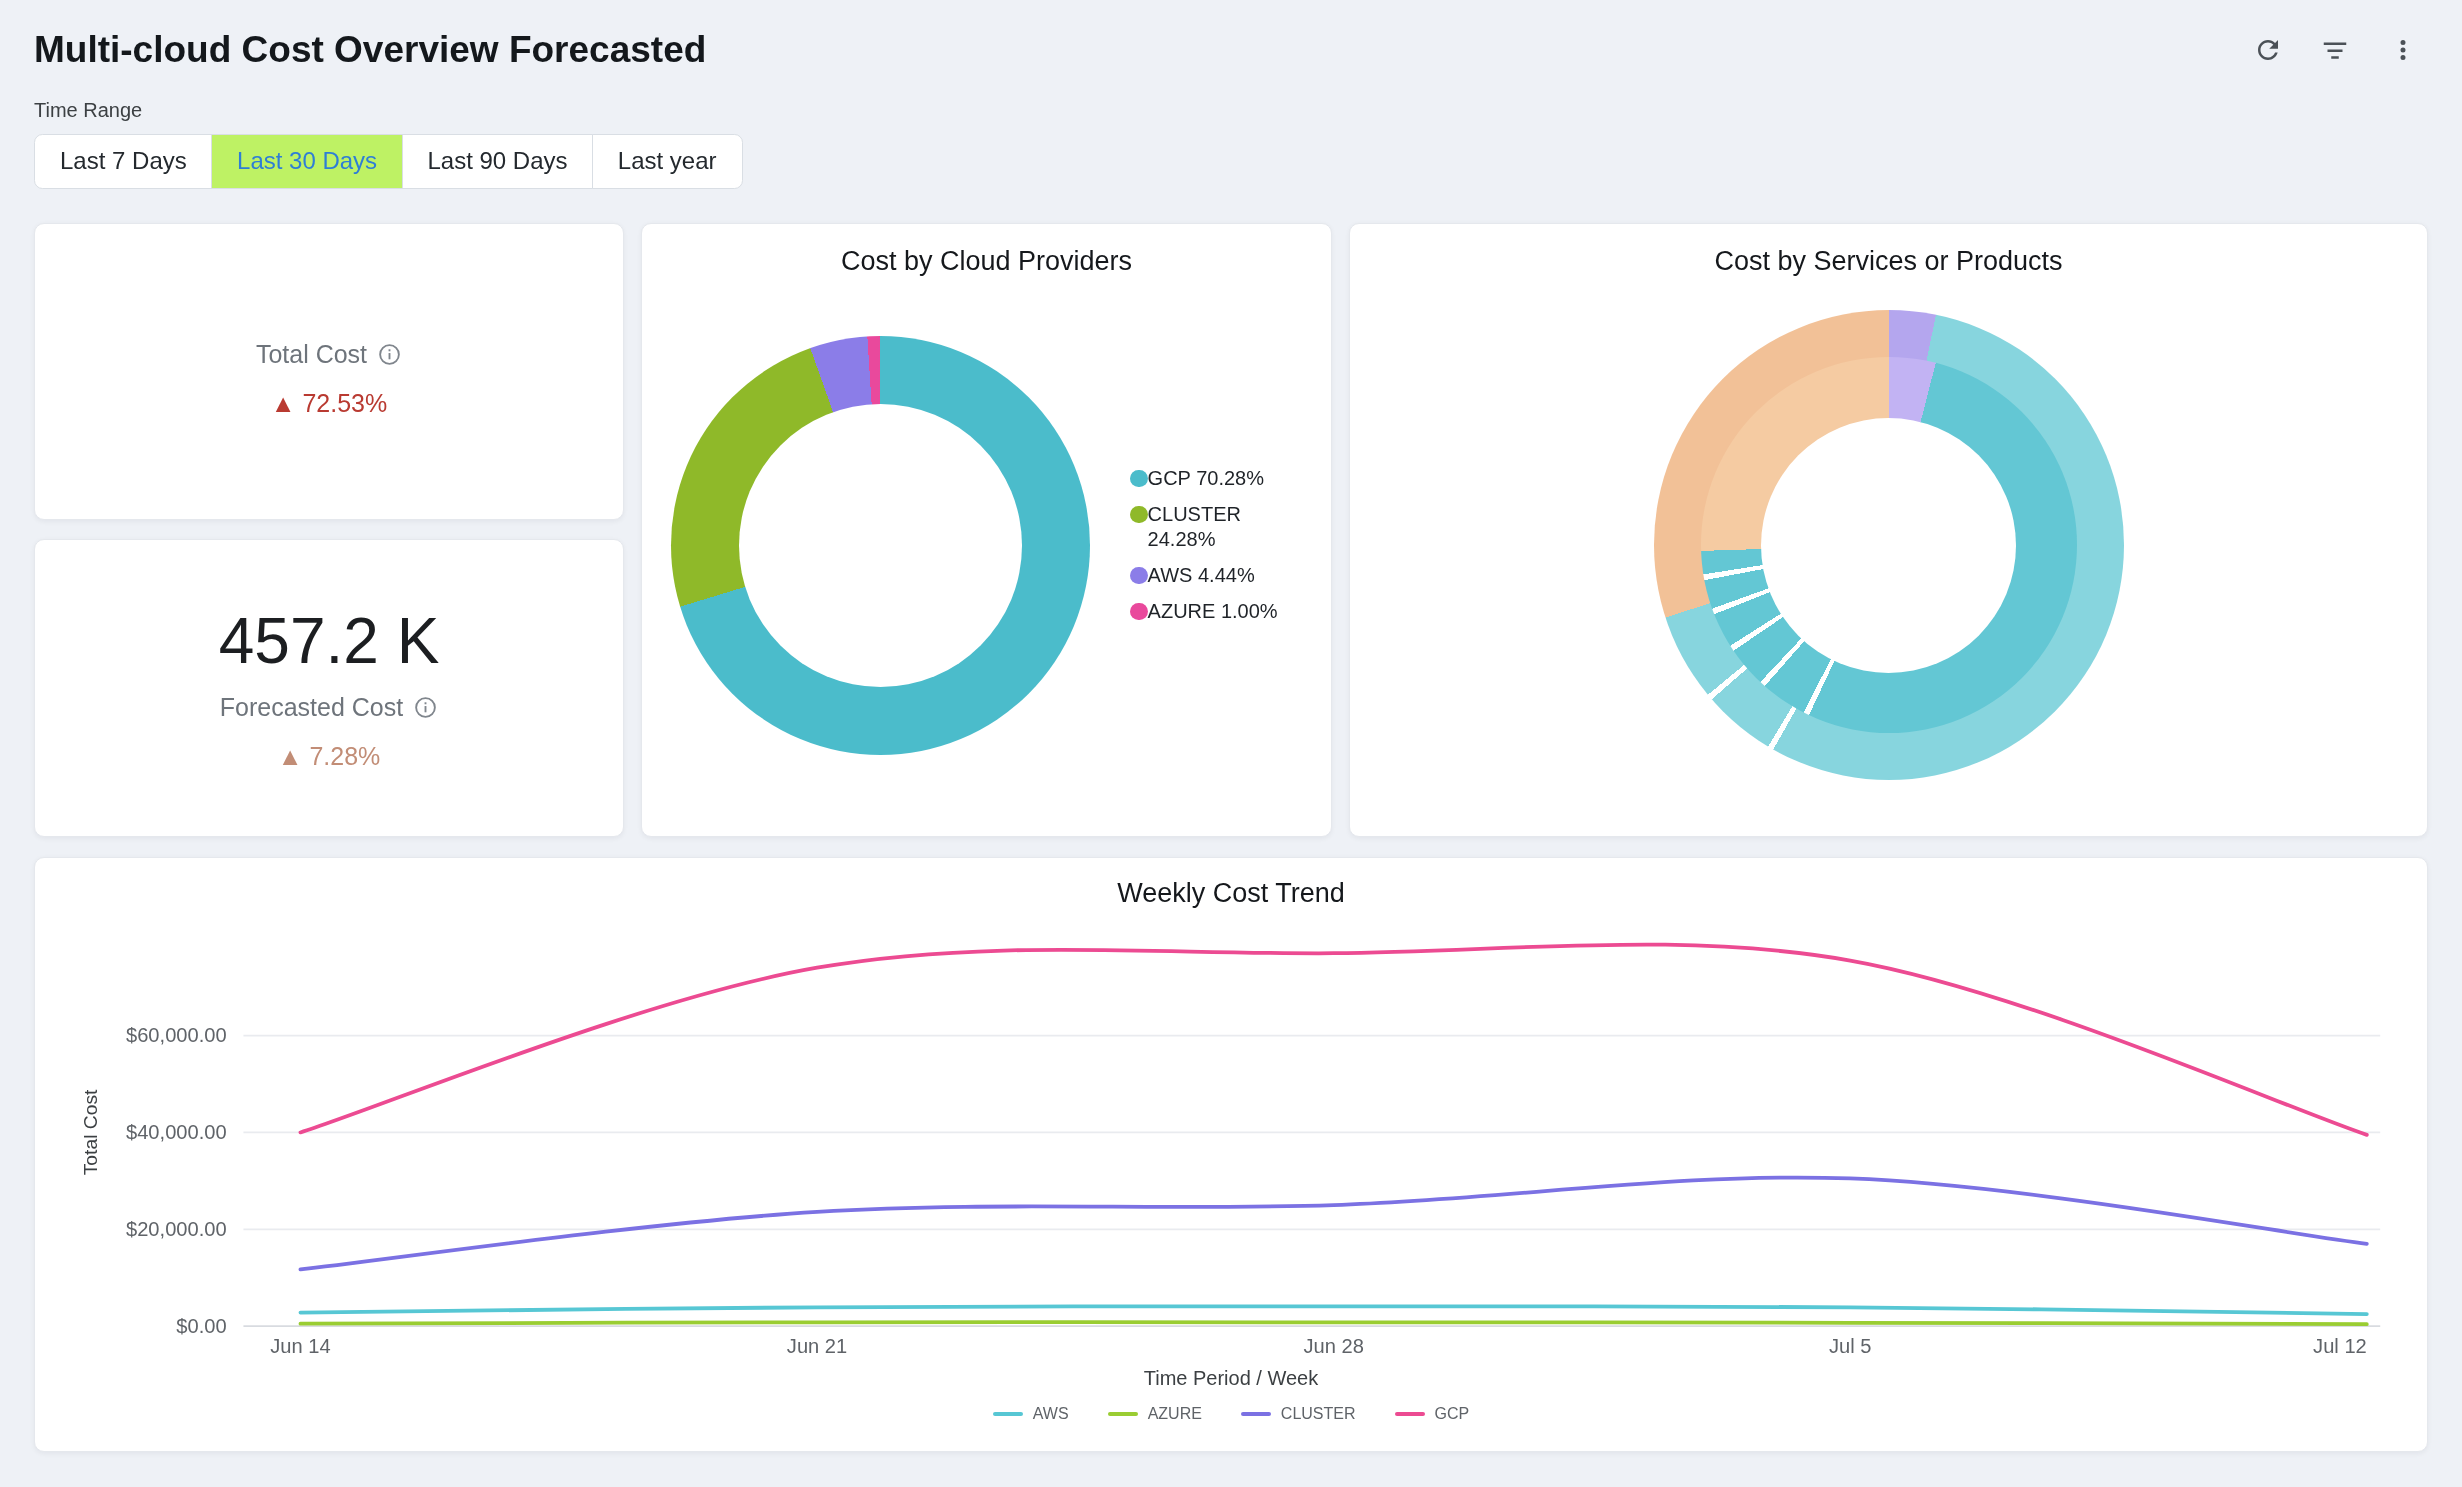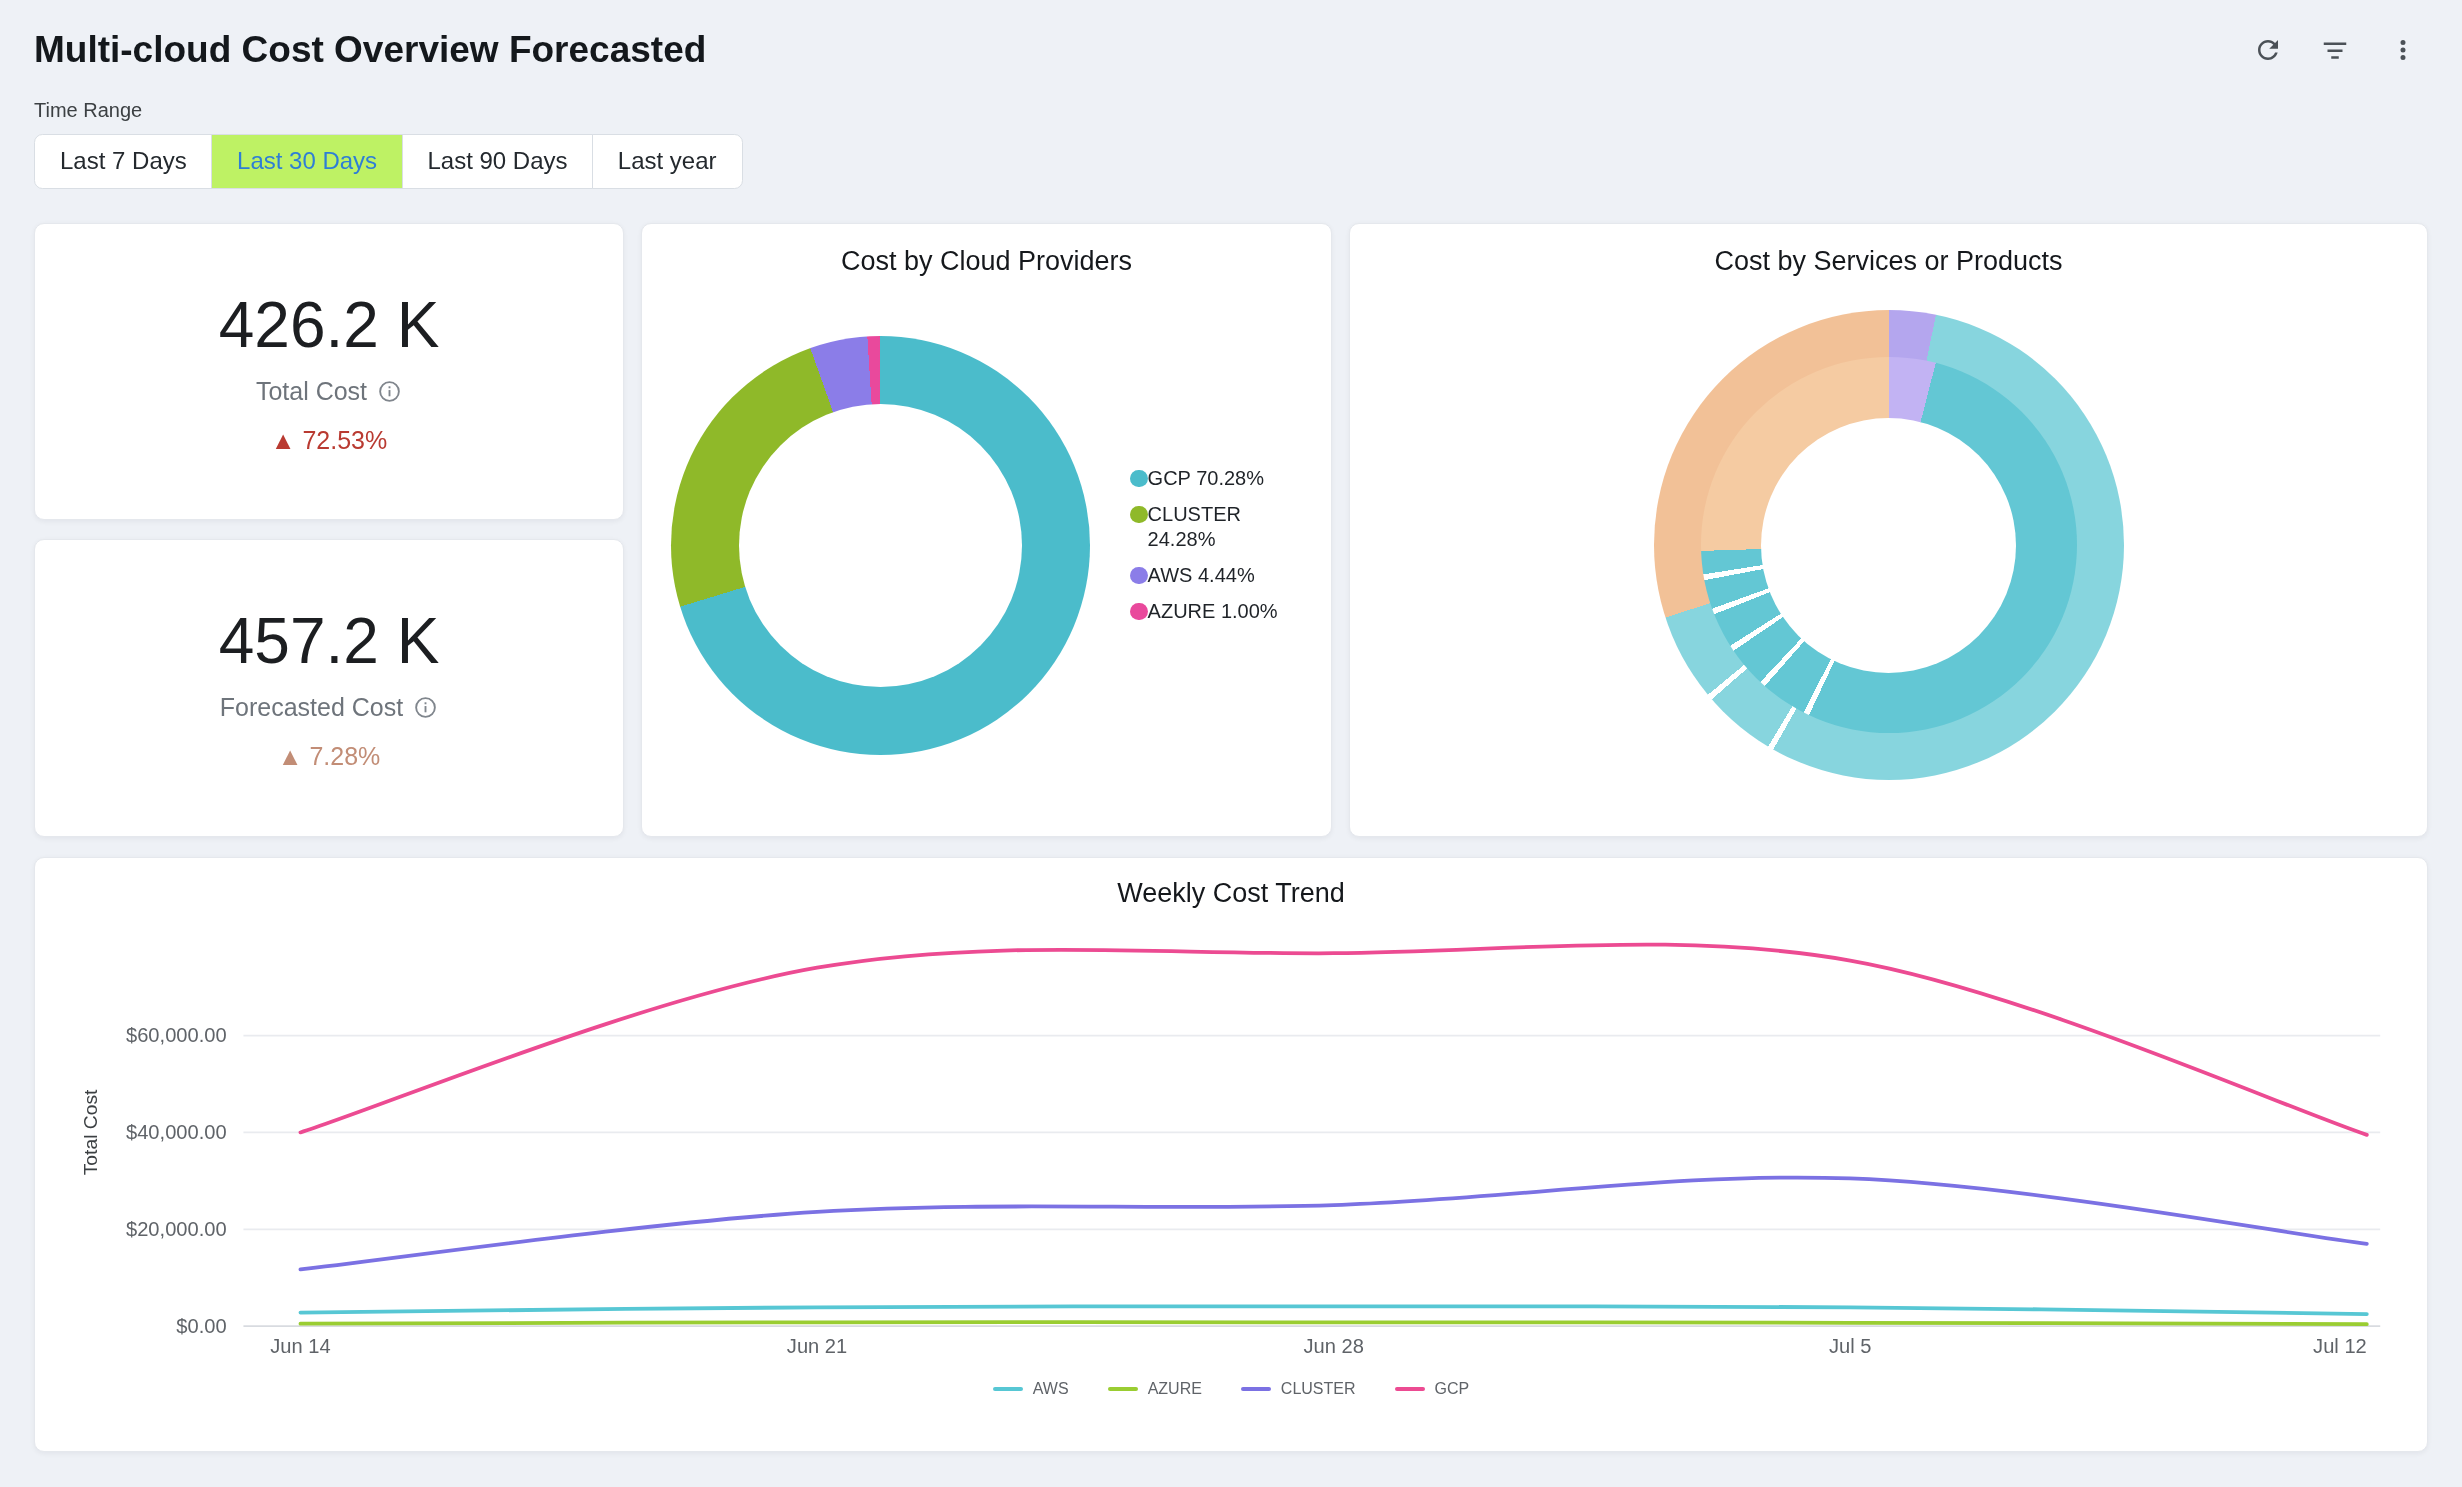--- a/index.html
+++ b/index.html
@@ -109,21 +109,20 @@
         <button class="tr-btn selected">Last 30 Days</button>
         <button class="tr-btn">Last 90 Days</button>
         <button class="tr-btn">Last year</button>
       </div>
   </section>
 
   <section class="row1">
 
     <div class="col-left">
       <div class="card kpi-card">
-        <div class="kpi-value">426.2 K</div>
         <div class="kpi-label-row">
           <span>Total Cost</span>
           <button class="info-btn">
             <svg viewBox="0 0 24 24">
                 <circle cx="12" cy="12" r="9" fill="none" stroke="currentColor" stroke-width="1.8"></circle>
                 <rect x="11.1" y="10.6" width="1.8" height="6" fill="currentColor"></rect>
                 <rect x="11.1" y="7" width="1.8" height="1.9" fill="currentColor"></rect>
               </svg>
           </button>
         </div>
@@ -204,20 +203,21 @@
             <path d="M276.0,416.4 C378.7,405.0 686.7,360.5 892.0,347.7 C1097.3,334.9 1302.7,346.3 1508.0,339.6 C1713.3,333.0 1918.7,300.2 2124.0,307.9 C2329.3,315.6 2637.3,372.8 2740.0,385.8" fill="none" stroke="#7b71e3" stroke-width="4.5" stroke-linecap="round"></path>
             <path d="M276.0,253.0 C378.7,220.3 686.7,92.3 892.0,56.6 C1097.3,21.0 1302.7,40.8 1508.0,39.3 C1713.3,37.9 1918.7,11.9 2124.0,48.0 C2329.3,84.1 2637.3,221.2 2740.0,255.9" fill="none" stroke="#ec4b92" stroke-width="4.5" stroke-linecap="round"></path>
             <text x="276" y="516" text-anchor="middle" font-size="24" fill="#5f6368">Jun 14</text>
             <text x="892" y="516" text-anchor="middle" font-size="24" fill="#5f6368">Jun 21</text>
             <text x="1508" y="516" text-anchor="middle" font-size="24" fill="#5f6368">Jun 28</text>
             <text x="2124" y="516" text-anchor="middle" font-size="24" fill="#5f6368">Jul 5</text>
             <text x="2740" y="516" text-anchor="end" font-size="24" fill="#5f6368">Jul 12</text>
             <text x="34" y="253" transform="rotate(-90 34 253)" text-anchor="middle" font-size="23" fill="#3c4043">Total Cost</text>
           </svg>
         </div>
+      <div class="axis-x-title">Time Period / Week</div>
       <div class="trend-legend">
           <div class="item">
             <span class="swatch" style="background: rgb(87, 199, 212);"></span>
             <span>AWS</span>
           </div>
           <div class="item">
             <span class="swatch" style="background: rgb(154, 205, 50);"></span>
             <span>AZURE</span>
           </div>
           <div class="item">

